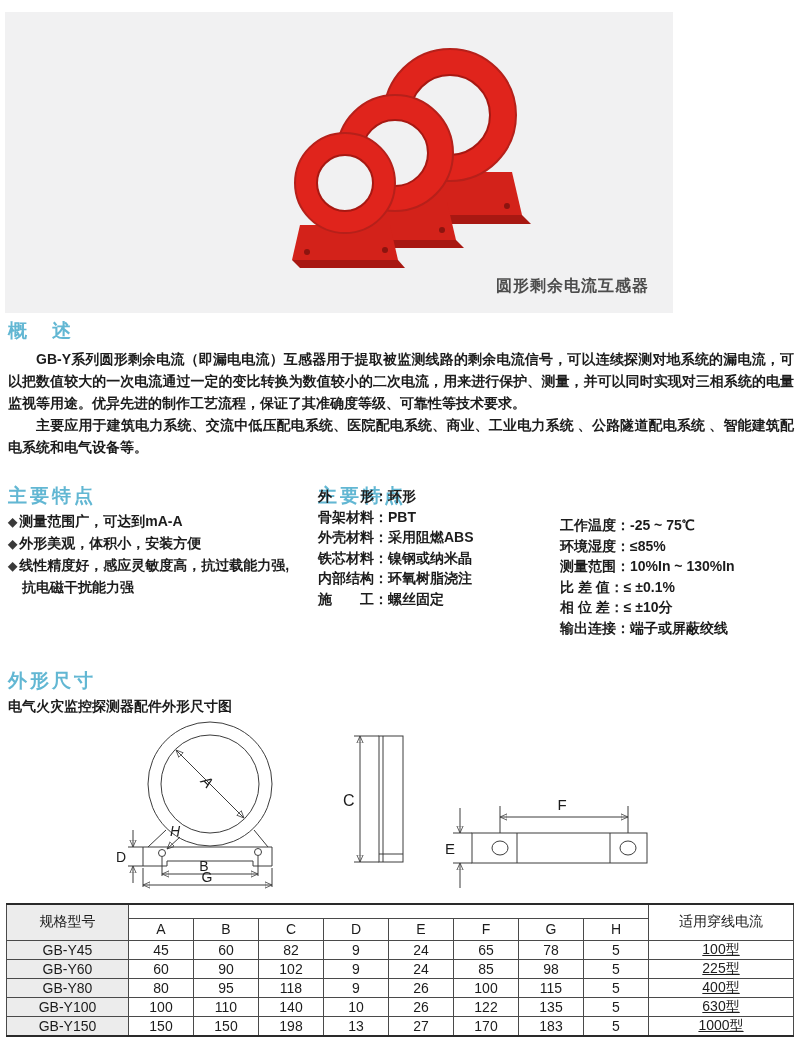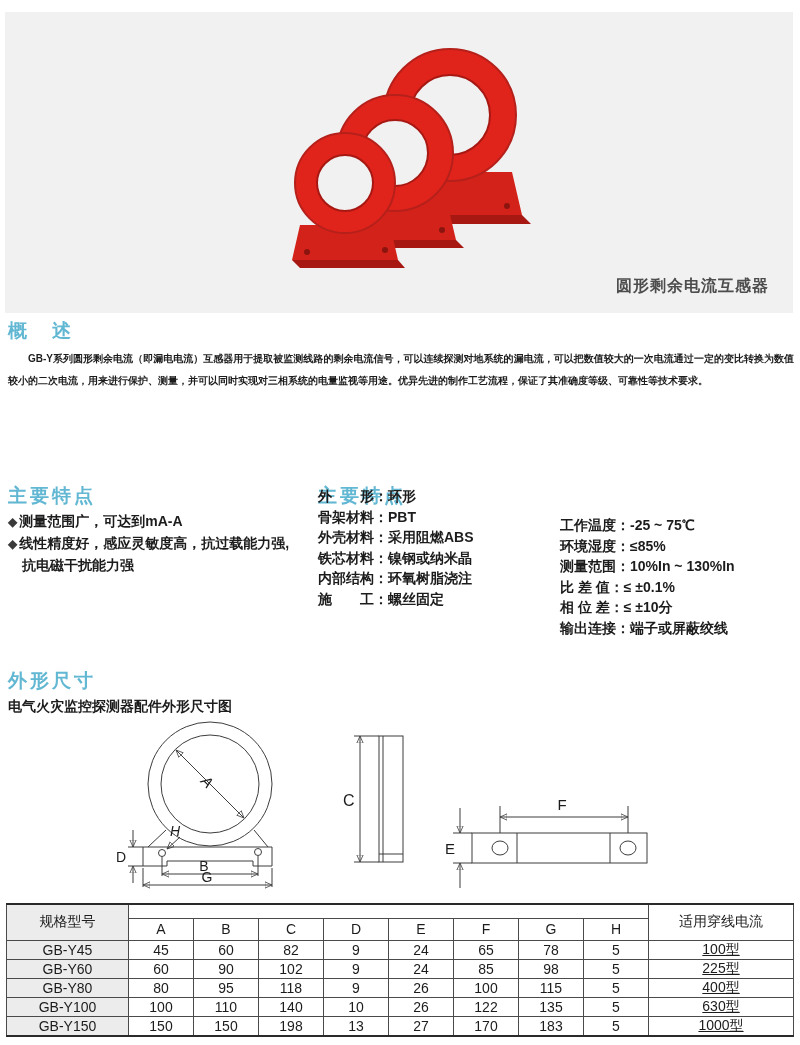--- a/index.html
+++ b/index.html
@@ -3,38 +3,38 @@
 <meta charset="utf-8">
 <style>
   html,body { margin:0; padding:0; background:#ffffff; }
   #page {
     position:relative; width:800px; height:1045px; margin:0 auto;
     background:#ffffff; font-family:"Liberation Sans", sans-serif;
     overflow:hidden; color:#1c1c1c;
   }
   
   .product-area {
-    position:absolute; left:5px; top:12px; width:788px; height:301px;
+    position:absolute; left:5px; top:12px; width:668px; height:301px;
     background:#f1f1f2;
   }
   .product-caption {
     position:absolute; right:24px; bottom:16px;
     font-size:16px; font-weight:bold; color:#4d4d4d; letter-spacing:1px;
   }
   .product-svg { position:absolute; left:225px; top:8px; }
 
   
   .sec-heading {
     position:absolute; color:#62b7d3; font-size:19px; font-weight:bold;
     letter-spacing:3px; white-space:nowrap;text-align:right;
   }
   
   .overview-text {
     position:absolute; left:8px; top:348px; width:786px;
-    font-size:10px; line-height:22px; font-weight:600; color:#1c1c1c;
+    font-size:14px; line-height:22px; font-weight:600; color:#1c1c1c;
     text-align:justify;
   }
   .overview-text p { margin:0; text-indent:2em; }
 
   
   .features-list {
     position:absolute; left:8px; top:511px;
     font-size:14px; line-height:21px; font-weight:600; color:#1c1c1c;
   }
   .feature-item { white-space:nowrap; }
@@ -120,26 +120,30 @@
         <circle cx="115" cy="163" r="28" fill="#f1f1f2"></circle>
         <circle cx="115" cy="163" r="28" fill="none" stroke="#a81812" stroke-width="2"></circle>
       </g>
     </svg>
     <div class="product-caption">圆形剩余电流互感器</div>
   </div>
 
   <div class="sec-heading" style="left:8px; top:318px;">概　述</div>
   <div class="overview-text">
     <p>GB-Y系列圆形剩余电流（即漏电电流）互感器用于提取被监测线路的剩余电流信号，可以连续探测对地系统的漏电流，可以把数值较大的一次电流通过一定的变比转换为数值较小的二次电流，用来进行保护、测量，并可以同时实现对三相系统的电量监视等用途。优异先进的制作工艺流程，保证了其准确度等级、可靠性等技术要求。</p>
+    <p>主要应用于建筑电力系统、交流中低压配电系统、医院配电系统、商业、工业电力系统 、公路隧道配电系统 、智能建筑配电系统和电气设备等。</p>
   </div>
 
   <div class="sec-heading" style="left:8px; top:483px;">主要特点</div>
   <div class="features-list">
     <div class="feature-item">
       <span class="diamond">◆</span><span>测量范围广，可达到mA-A</span>
+    </div>
+    <div class="feature-item">
+      <span class="diamond">◆</span><span>外形美观，体积小，安装方便</span>
     </div>
     <div class="feature-item">
       <span class="diamond">◆</span><span>线性精度好，感应灵敏度高，抗过载能力强,</span>
     </div>
     <div class="feature-line2">抗电磁干扰能力强</div>
   </div>
 
   <div class="sec-heading" style="left:318px; top:483px;">主要特点</div>
 
   <div id="specs-left" class="spec-list">

